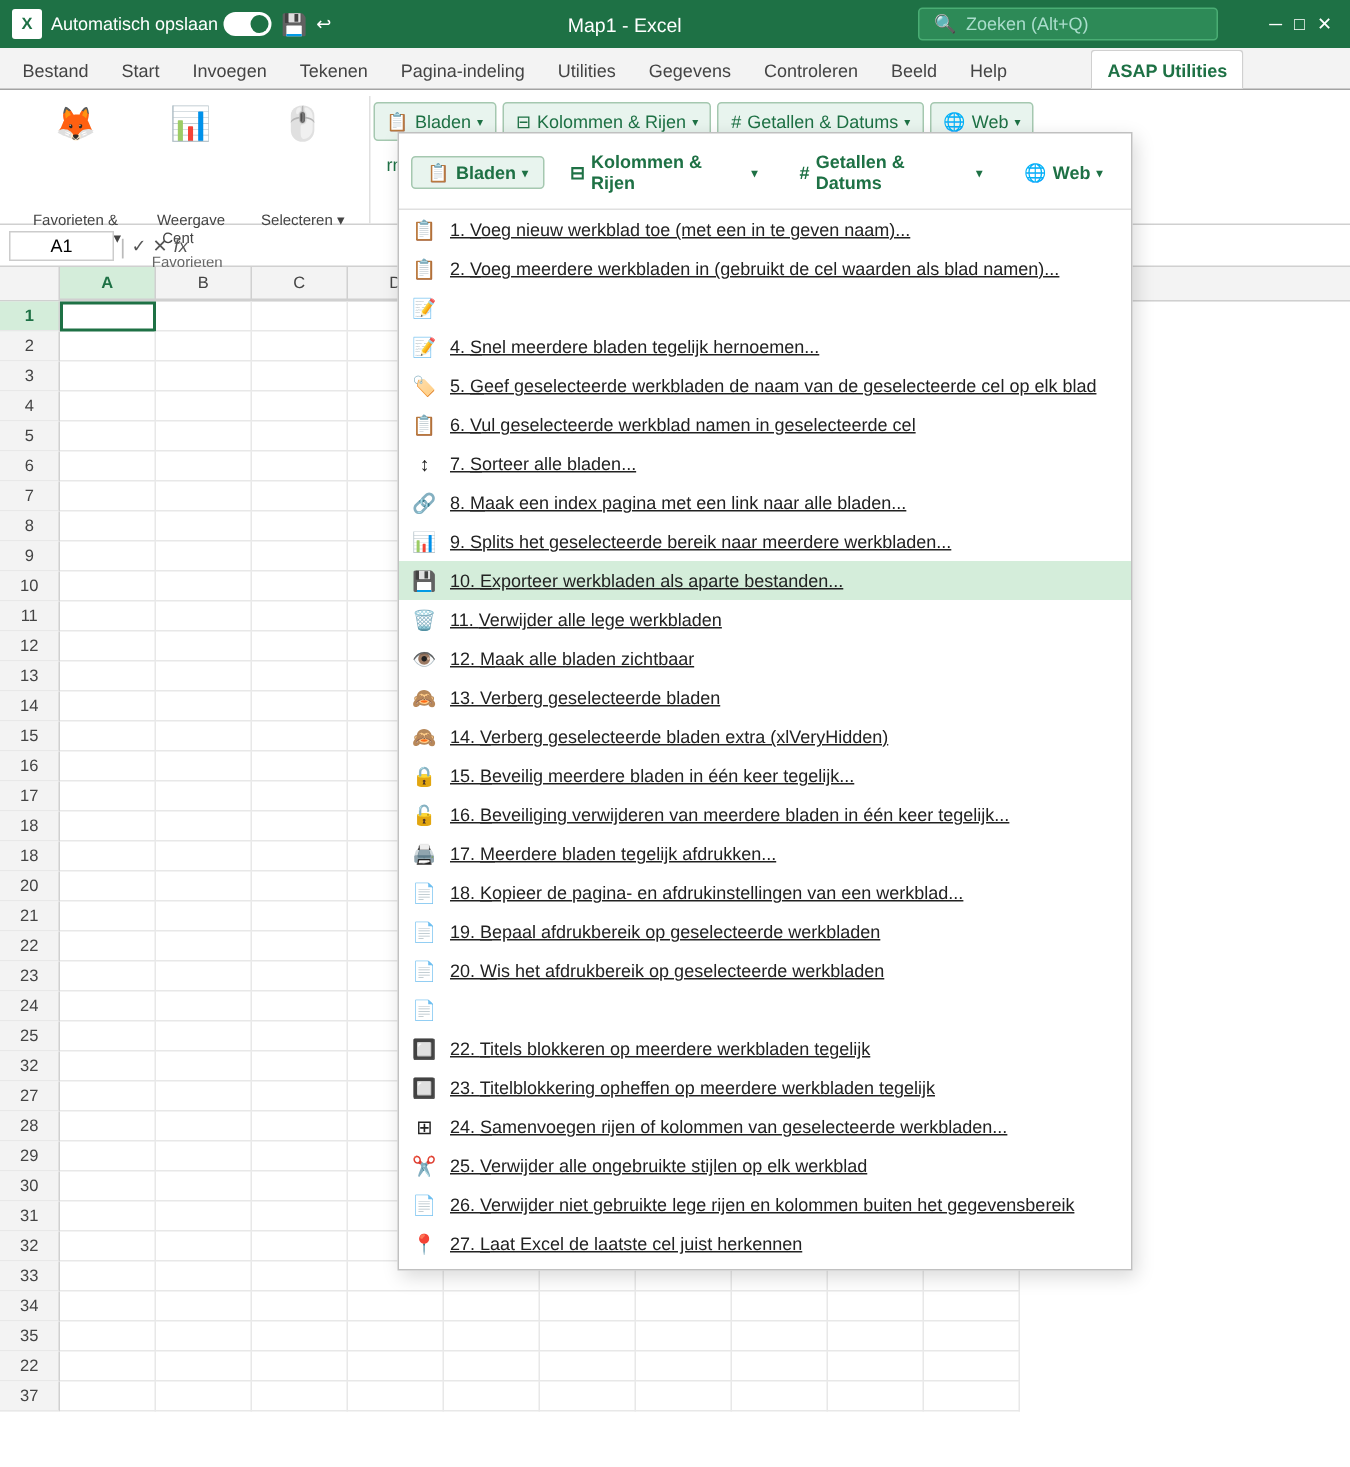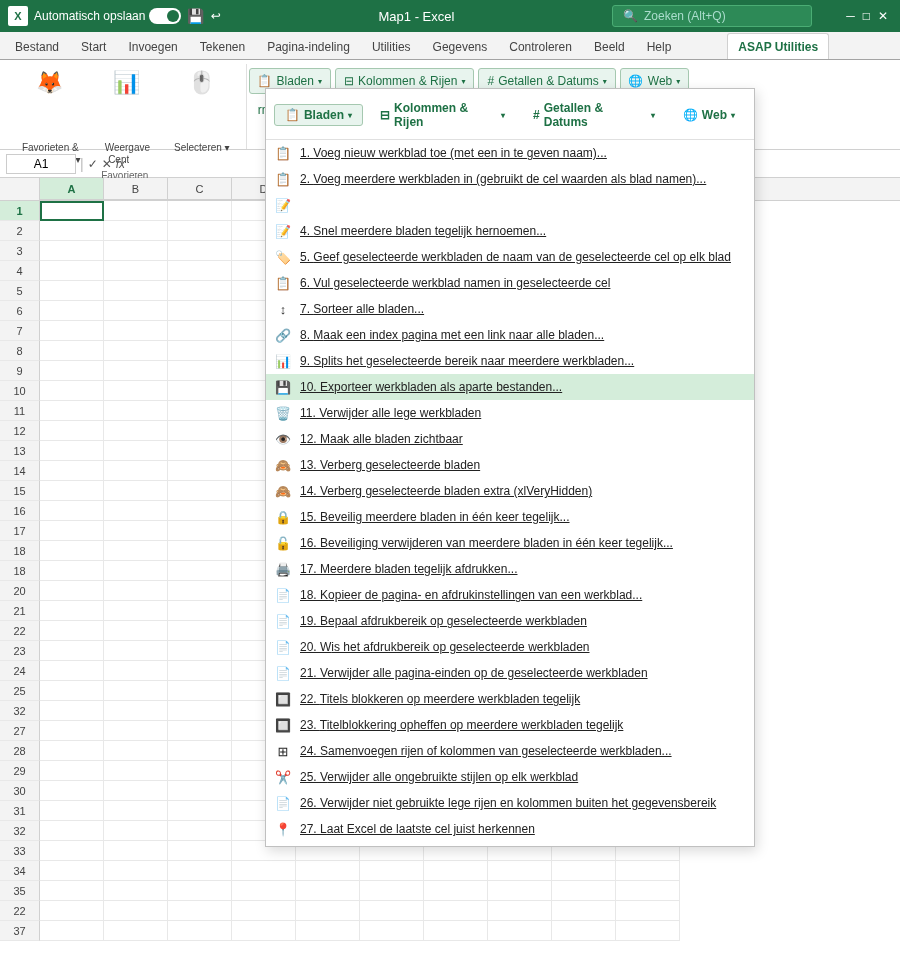--- a/index.html
+++ b/index.html
@@ -976,21 +976,20 @@
       <div class="menu-item">
         <span class="menu-icon">📄</span>
         <span class="menu-text">19. <u>B</u>epaal afdrukbereik op geselecteerde werkbladen</span>
       </div>
       <div class="menu-item">
         <span class="menu-icon">📄</span>
         <span class="menu-text">20. <u>W</u>is het afdrukbereik op geselecteerde werkbladen</span>
       </div>
       <div class="menu-item">
         <span class="menu-icon">📄</span>
-        <span class="menu-text">21. <u>V</u>erwijder alle pagina-einden op de geselecteerde werkbladen</span>
       </div>
       <div class="menu-item">
         <span class="menu-icon">🔲</span>
         <span class="menu-text">22. <u>T</u>itels blokkeren op meerdere werkbladen tegelijk</span>
       </div>
       <div class="menu-item">
         <span class="menu-icon">🔲</span>
         <span class="menu-text">23. <u>T</u>itelblokkering opheffen op meerdere werkbladen tegelijk</span>
       </div>
       <div class="menu-item">

